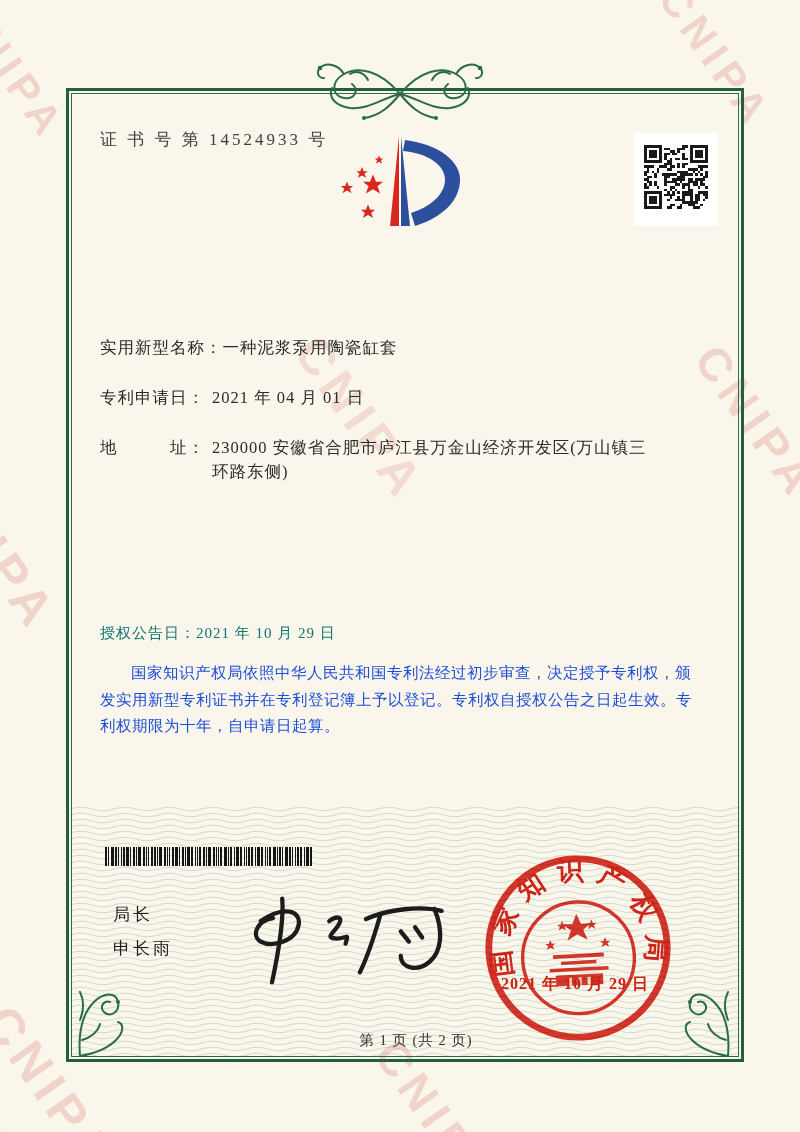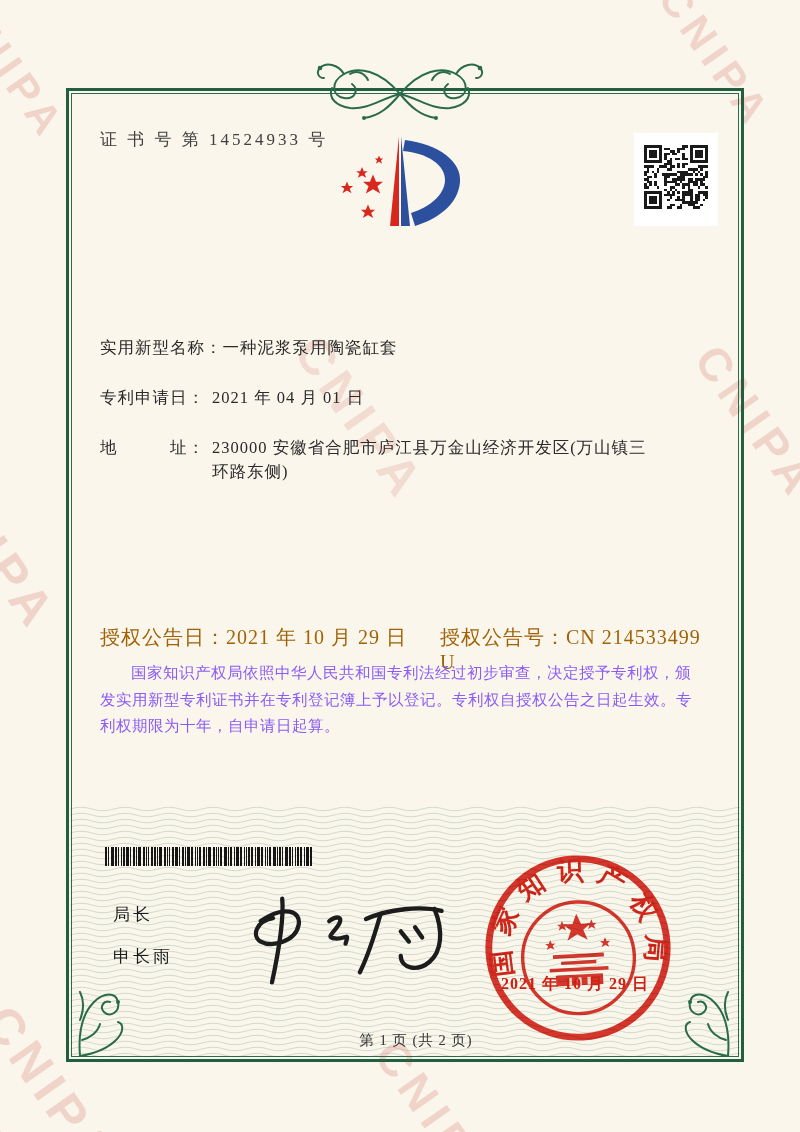--- a/index.html
+++ b/index.html
@@ -50,29 +50,29 @@
     text-align:center; font-size:40px; font-weight:bold;
     letter-spacing:7px; color:#141414;
   }
   
   .fields { position:absolute; left:100px; top:336px; width:616px; font-size:16.5px; color:#2a2a2a; }
   .field-row { margin-bottom:17px; line-height:1.45; }
   .field-row .lbl { display:inline-block; min-width:112px; vertical-align:top; letter-spacing:1px; }
   .field-row .val { display:inline-block; vertical-align:top; max-width:436px; letter-spacing:1px; }
   .row-name { margin-bottom:26px; }
   .row-inventor, .row-patno, .row-appdate, .row-patentee { margin-bottom:26px; }
-  .grant-row { position:absolute; left:100px; top:624px; width:616px; font-size:20px; color:#a16207; letter-spacing:1px; }
+  .grant-row { position:absolute; left:100px; top:624px; width:616px; font-size:15px; color:#0f766e; letter-spacing:1px; }
   .grant-row .g2 { position:absolute; left:340px; top:0; }
   
-  .body-text { position:absolute; left:100px; top:660px; width:606px; font-size:15.5px; line-height:1.72; color:#8b5cf6; letter-spacing:0.5px; }
+  .body-text { position:absolute; left:100px; top:660px; width:606px; font-size:15.5px; line-height:1.72; color:#1d4ed8; letter-spacing:0.5px; }
   .body-text p { text-indent:2em; }
   
   .barcode { position:absolute; left:105px; top:847px; height:19px; width:220px; font-size:0; }
   .sig-title { position:absolute; left:113px; top:903px; font-family:"Liberation Sans", sans-serif; font-size:17px; letter-spacing:3px; color:#1c1c1c; }
-  .sig-name  { position:absolute; left:113px; top:937px; font-family:"Liberation Sans", sans-serif; font-size:17px; letter-spacing:3px; color:#1c1c1c;margin-top:8px; }
+  .sig-name  { position:absolute; left:113px; top:937px; font-family:"Liberation Sans", sans-serif; font-size:17px; letter-spacing:3px; color:#1c1c1c; }
   .signature-svg { position:absolute; left:225px; top:890px; width:235px; height:98px; }
   .seal-svg { position:absolute; left:480px; top:850px; width:196px; height:196px; mix-blend-mode:multiply; transform:rotate(-3deg); }
   .seal-date {
     position:absolute; left:470px; top:974px; width:210px; text-align:center;
     color:#cf2014; font-size:16px; font-weight:600; letter-spacing:1px;
   }
   .page-info { position:absolute; left:16px; top:1031px; width:100%; text-align:center; font-size:14.5px; color:#333; letter-spacing:1px; }
   .continuation { position:absolute; left:0; top:1080px; width:100%; text-align:center; font-size:15.5px; color:#333; letter-spacing:3px; }
   .green-stroke { stroke:#2a6b4a; fill:none; stroke-width:2; stroke-linecap:round; }
 </style>
@@ -417,21 +417,20 @@
     <div class="field-row row-appdate">
       <span class="lbl">专利申请日：</span><span class="val">2021 年 04 月 01 日</span>
     </div>
     <div class="field-row row-address">
       <span class="lbl">地　　　址：</span><span class="val">230000 安徽省合肥市庐江县万金山经济开发区(万山镇三环路东侧)</span>
     </div>
   </div>
 
   <div class="grant-row">
     <span class="g1"><span>授权公告日：</span><span>2021 年 10 月 29 日</span></span>
-    <span class="g2"><span>授权公告号：</span><span>CN 214533499 U</span></span>
   </div>
 
   <div class="body-text">
     <p>国家知识产权局依照中华人民共和国专利法经过初步审查，决定授予专利权，颁发实用新型专利证书并在专利登记簿上予以登记。专利权自授权公告之日起生效。专利权期限为十年，自申请日起算。</p>
   </div>
 
   <div id="barcode" class="barcode"><span style="display: inline-block; height: 19px; background: rgb(21, 21, 21); width: 2px; margin-right: 1px; vertical-align: top;"></span><span style="display: inline-block; height: 19px; background: rgb(21, 21, 21); width: 1px; margin-right: 2px; vertical-align: top;"></span><span style="display: inline-block; height: 19px; background: rgb(21, 21, 21); width: 3px; margin-right: 1px; vertical-align: top;"></span><span style="display: inline-block; height: 19px; background: rgb(21, 21, 21); width: 2px; margin-right: 1px; vertical-align: top;"></span><span style="display: inline-block; height: 19px; background: rgb(21, 21, 21); width: 1px; margin-right: 2px; vertical-align: top;"></span><span style="display: inline-block; height: 19px; background: rgb(21, 21, 21); width: 1px; margin-right: 1px; vertical-align: top;"></span><span style="display: inline-block; height: 19px; background: rgb(21, 21, 21); width: 2px; margin-right: 1px; vertical-align: top;"></span><span style="display: inline-block; height: 19px; background: rgb(21, 21, 21); width: 3px; margin-right: 1px; vertical-align: top;"></span><span style="display: inline-block; height: 19px; background: rgb(21, 21, 21); width: 1px; margin-right: 2px; vertical-align: top;"></span><span style="display: inline-block; height: 19px; background: rgb(21, 21, 21); width: 2px; margin-right: 1px; vertical-align: top;"></span><span style="display: inline-block; height: 19px; background: rgb(21, 21, 21); width: 1px; margin-right: 1px; vertical-align: top;"></span><span style="display: inline-block; height: 19px; background: rgb(21, 21, 21); width: 3px; margin-right: 2px; vertical-align: top;"></span><span style="display: inline-block; height: 19px; background: rgb(21, 21, 21); width: 2px; margin-right: 1px; vertical-align: top;"></span><span style="display: inline-block; height: 19px; background: rgb(21, 21, 21); width: 1px; margin-right: 1px; vertical-align: top;"></span><span style="display: inline-block; height: 19px; background: rgb(21, 21, 21); width: 1px; margin-right: 2px; vertical-align: top;"></span><span style="display: inline-block; height: 19px; background: rgb(21, 21, 21); width: 2px; margin-right: 1px; vertical-align: top;"></span><span style="display: inline-block; height: 19px; background: rgb(21, 21, 21); width: 2px; margin-right: 1px; vertical-align: top;"></span><span style="display: inline-block; height: 19px; background: rgb(21, 21, 21); width: 1px; margin-right: 1px; vertical-align: top;"></span><span style="display: inline-block; height: 19px; background: rgb(21, 21, 21); width: 3px; margin-right: 2px; vertical-align: top;"></span><span style="display: inline-block; height: 19px; background: rgb(21, 21, 21); width: 2px; margin-right: 1px; vertical-align: top;"></span><span style="display: inline-block; height: 19px; background: rgb(21, 21, 21); width: 1px; margin-right: 1px; vertical-align: top;"></span><span style="display: inline-block; height: 19px; background: rgb(21, 21, 21); width: 1px; margin-right: 2px; vertical-align: top;"></span><span style="display: inline-block; height: 19px; background: rgb(21, 21, 21); width: 2px; margin-right: 1px; vertical-align: top;"></span><span style="display: inline-block; height: 19px; background: rgb(21, 21, 21); width: 3px; margin-right: 1px; vertical-align: top;"></span><span style="display: inline-block; height: 19px; background: rgb(21, 21, 21); width: 1px; margin-right: 2px; vertical-align: top;"></span><span style="display: inline-block; height: 19px; background: rgb(21, 21, 21); width: 2px; margin-right: 1px; vertical-align: top;"></span><span style="display: inline-block; height: 19px; background: rgb(21, 21, 21); width: 1px; margin-right: 1px; vertical-align: top;"></span><span style="display: inline-block; height: 19px; background: rgb(21, 21, 21); width: 3px; margin-right: 1px; vertical-align: top;"></span><span style="display: inline-block; height: 19px; background: rgb(21, 21, 21); width: 2px; margin-right: 2px; vertical-align: top;"></span><span style="display: inline-block; height: 19px; background: rgb(21, 21, 21); width: 1px; margin-right: 1px; vertical-align: top;"></span><span style="display: inline-block; height: 19px; background: rgb(21, 21, 21); width: 1px; margin-right: 1px; vertical-align: top;"></span><span style="display: inline-block; height: 19px; background: rgb(21, 21, 21); width: 2px; margin-right: 2px; vertical-align: top;"></span><span style="display: inline-block; height: 19px; background: rgb(21, 21, 21); width: 2px; margin-right: 1px; vertical-align: top;"></span><span style="display: inline-block; height: 19px; background: rgb(21, 21, 21); width: 1px; margin-right: 1px; vertical-align: top;"></span><span style="display: inline-block; height: 19px; background: rgb(21, 21, 21); width: 3px; margin-right: 2px; vertical-align: top;"></span><span style="display: inline-block; height: 19px; background: rgb(21, 21, 21); width: 2px; margin-right: 1px; vertical-align: top;"></span><span style="display: inline-block; height: 19px; background: rgb(21, 21, 21); width: 1px; margin-right: 1px; vertical-align: top;"></span><span style="display: inline-block; height: 19px; background: rgb(21, 21, 21); width: 1px; margin-right: 1px; vertical-align: top;"></span><span style="display: inline-block; height: 19px; background: rgb(21, 21, 21); width: 2px; margin-right: 2px; vertical-align: top;"></span><span style="display: inline-block; height: 19px; background: rgb(21, 21, 21); width: 3px; margin-right: 1px; vertical-align: top;"></span><span style="display: inline-block; height: 19px; background: rgb(21, 21, 21); width: 1px; margin-right: 1px; vertical-align: top;"></span><span style="display: inline-block; height: 19px; background: rgb(21, 21, 21); width: 2px; margin-right: 2px; vertical-align: top;"></span><span style="display: inline-block; height: 19px; background: rgb(21, 21, 21); width: 1px; margin-right: 1px; vertical-align: top;"></span><span style="display: inline-block; height: 19px; background: rgb(21, 21, 21); width: 3px; margin-right: 1px; vertical-align: top;"></span><span style="display: inline-block; height: 19px; background: rgb(21, 21, 21); width: 2px; margin-right: 2px; vertical-align: top;"></span><span style="display: inline-block; height: 19px; background: rgb(21, 21, 21); width: 1px; margin-right: 1px; vertical-align: top;"></span><span style="display: inline-block; height: 19px; background: rgb(21, 21, 21); width: 1px; margin-right: 1px; vertical-align: top;"></span><span style="display: inline-block; height: 19px; background: rgb(21, 21, 21); width: 2px; margin-right: 1px; vertical-align: top;"></span><span style="display: inline-block; height: 19px; background: rgb(21, 21, 21); width: 2px; margin-right: 2px; vertical-align: top;"></span><span style="display: inline-block; height: 19px; background: rgb(21, 21, 21); width: 1px; margin-right: 1px; vertical-align: top;"></span><span style="display: inline-block; height: 19px; background: rgb(21, 21, 21); width: 3px; margin-right: 1px; vertical-align: top;"></span><span style="display: inline-block; height: 19px; background: rgb(21, 21, 21); width: 2px; margin-right: 2px; vertical-align: top;"></span><span style="display: inline-block; height: 19px; background: rgb(21, 21, 21); width: 1px; margin-right: 1px; vertical-align: top;"></span><span style="display: inline-block; height: 19px; background: rgb(21, 21, 21); width: 1px; margin-right: 1px; vertical-align: top;"></span><span style="display: inline-block; height: 19px; background: rgb(21, 21, 21); width: 2px; margin-right: 2px; vertical-align: top;"></span><span style="display: inline-block; height: 19px; background: rgb(21, 21, 21); width: 3px; margin-right: 1px; vertical-align: top;"></span><span style="display: inline-block; height: 19px; background: rgb(21, 21, 21); width: 1px; margin-right: 1px; vertical-align: top;"></span><span style="display: inline-block; height: 19px; background: rgb(21, 21, 21); width: 2px; margin-right: 1px; vertical-align: top;"></span><span style="display: inline-block; height: 19px; background: rgb(21, 21, 21); width: 1px; margin-right: 2px; vertical-align: top;"></span><span style="display: inline-block; height: 19px; background: rgb(21, 21, 21); width: 3px; margin-right: 1px; vertical-align: top;"></span><span style="display: inline-block; height: 19px; background: rgb(21, 21, 21); width: 2px; margin-right: 1px; vertical-align: top;"></span><span style="display: inline-block; height: 19px; background: rgb(21, 21, 21); width: 1px; margin-right: 2px; vertical-align: top;"></span><span style="display: inline-block; height: 19px; background: rgb(21, 21, 21); width: 1px; margin-right: 1px; vertical-align: top;"></span><span style="display: inline-block; height: 19px; background: rgb(21, 21, 21); width: 2px; margin-right: 1px; vertical-align: top;"></span><span style="display: inline-block; height: 19px; background: rgb(21, 21, 21); width: 2px; margin-right: 2px; vertical-align: top;"></span><span style="display: inline-block; height: 19px; background: rgb(21, 21, 21); width: 1px; margin-right: 1px; vertical-align: top;"></span><span style="display: inline-block; height: 19px; background: rgb(21, 21, 21); width: 3px; margin-right: 1px; vertical-align: top;"></span><span style="display: inline-block; height: 19px; background: rgb(21, 21, 21); width: 2px; margin-right: 1px; vertical-align: top;"></span></div>
 
   <div class="sig-title">局长</div>
   <div class="sig-name">申长雨</div>

